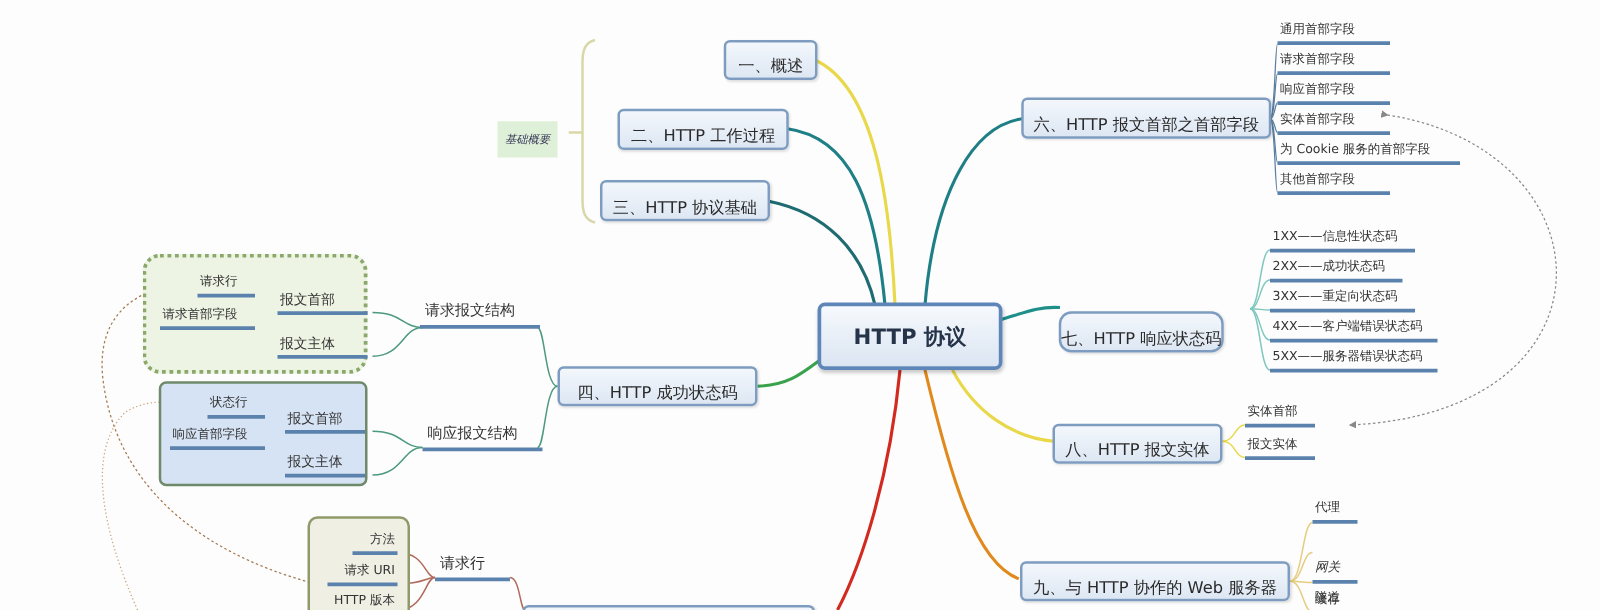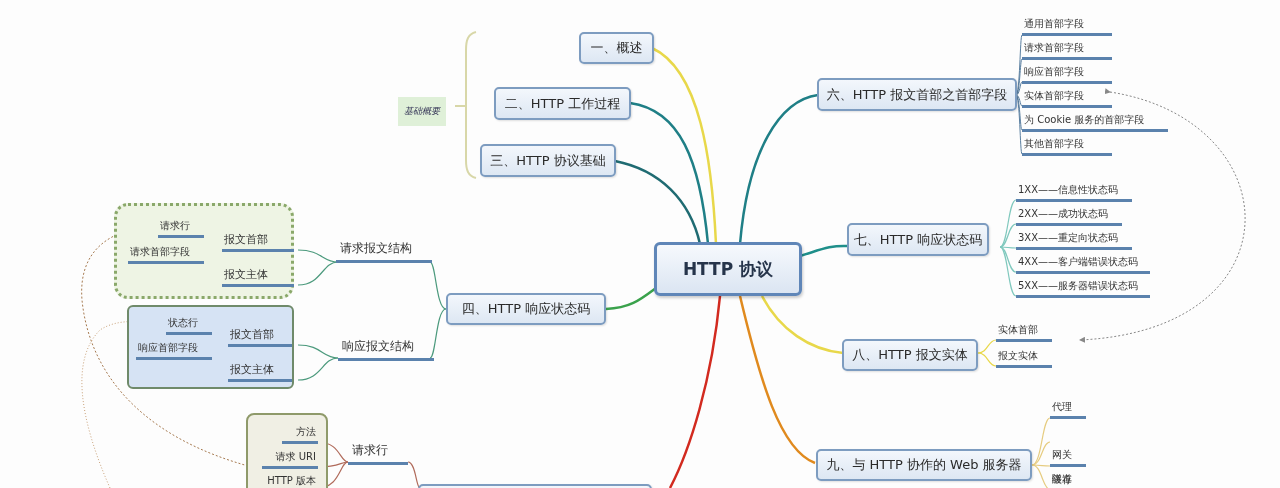--- a/index.html
+++ b/index.html
@@ -8,21 +8,21 @@
   #canvas { position: absolute; left: 0; top: 0; width: 1280px; height: 488px; }
   svg.links { position: absolute; left: 0; top: 0; width: 1280px; height: 488px; pointer-events: none; }
 
   .node {
     position: absolute;
     background: linear-gradient(#f3f7fc, #dde7f3);
     border: 2px solid #7d9cc0;
     border-radius: 5px;
     font-size: 13px;
     color: #2a2a2a;
-    display: flex; align-items: center; justify-content: center;
+    display: flex; align-items: flex-end; justify-content: center;
     white-space: nowrap;
     box-shadow: 1px 1px 2px rgba(0,0,0,0.12);
   }
   .root {
     position: absolute;
     background: linear-gradient(#f6f9fd, #dbe5f2);
     border: 3px solid #5f86b8;
     border-radius: 6px;
     font-size: 17px; font-weight: bold; color: #26344a;
     display: flex; align-items: center; justify-content: center;
@@ -169,26 +169,26 @@
   <div class="node" style="left:579px; top:32px; width:75px; height:32px;">
     <span>一、概述</span>
   </div>
   <div class="node" style="left:480px; top:144px; width:136px; height:33px;">
     <span>三、HTTP 协议基础</span>
   </div>
   <div class="node" style="left:494px; top:87px; width:137px; height:33px;">
     <span>二、HTTP 工作过程</span>
   </div>
   <div class="node" style="left:446px; top:293px; width:160px; height:32px;">
-    <span>四、HTTP 响应状态码</span>
+    <span>四、HTTP 成功状态码</span>
   </div>
   <div class="node" style="left:817px; top:78px; width:200px; height:33px;">
     <span>六、HTTP 报文首部之首部字段</span>
   </div>
-  <div class="node" style="left:847px; top:223px; width:142px; height:33px;">
+  <div class="node" style="left:847px; top:249px; width:132px; height:33px;border-radius:10px;">
     <span>七、HTTP 响应状态码</span>
   </div>
   <div class="node" style="left:842px; top:339px; width:136px; height:32px;">
     <span>八、HTTP 报文实体</span>
   </div>
   <div class="node" style="left:816px; top:449px; width:216px; height:32px;">
     <span>九、与 HTTP 协作的 Web 服务器</span>
   </div>
 
   <div class="node" style="left:418px; top:484px; width:234px; height:30px;"></div>
@@ -204,21 +204,21 @@
   <div class="leaf" style="left:1016px; top:207px; width:106px;"><span>2XX——成功状态码</span></div>
   <div class="leaf" style="left:1016px; top:231px; width:116px;"><span>3XX——重定向状态码</span></div>
   <div class="leaf" style="left:1016px; top:255px; width:134px;"><span>4XX——客户端错误状态码</span></div>
   <div class="leaf" style="left:1016px; top:279px; width:134px;"><span>5XX——服务器错误状态码</span></div>
 
   <div class="leaf" style="left:996px; top:323px; width:56px;"><span>实体首部</span></div>
   <div class="leaf" style="left:996px; top:349px; width:56px;"><span>报文实体</span></div>
 
   <div class="leaf" style="left:1050px; top:400px; width:36px;"><span>代理</span></div>
   <div class="leaf" style="left:1050px; top:444px; width:36px;margin-top:29px;"><span>缓存</span></div>
-  <div class="leaf" style="left:1050px; top:448px; width:36px;"><span>网关</span></div>
+  <div class="leaf" style="left:1050px; top:448px; width:36px;font-style:italic;"><span>网关</span></div>
   <div class="leaf" style="left:1050px; top:472px; width:36px;"><span>隧道</span></div>
 
   <div class="boundary-cloud" style="left:114px; top:203px; width:180px; height:96px;"></div>
   <div class="sublabel" style="left:336px; top:240px; width:96px;"><span>请求报文结构</span></div>
   <div class="leaf l11" style="left:222px; top:233px; width:72px;"><span>报文首部</span></div>
   <div class="leaf l11" style="left:222px; top:268px; width:72px;"><span>报文主体</span></div>
   <div class="leaf" style="left:158px; top:219px; width:46px;"><span>请求行</span></div>
   <div class="leaf" style="left:128px; top:245px; width:76px;"><span>请求首部字段</span></div>
 
   <div class="boundary-blue" style="left:127px; top:305px; width:167px; height:84px;"></div>

